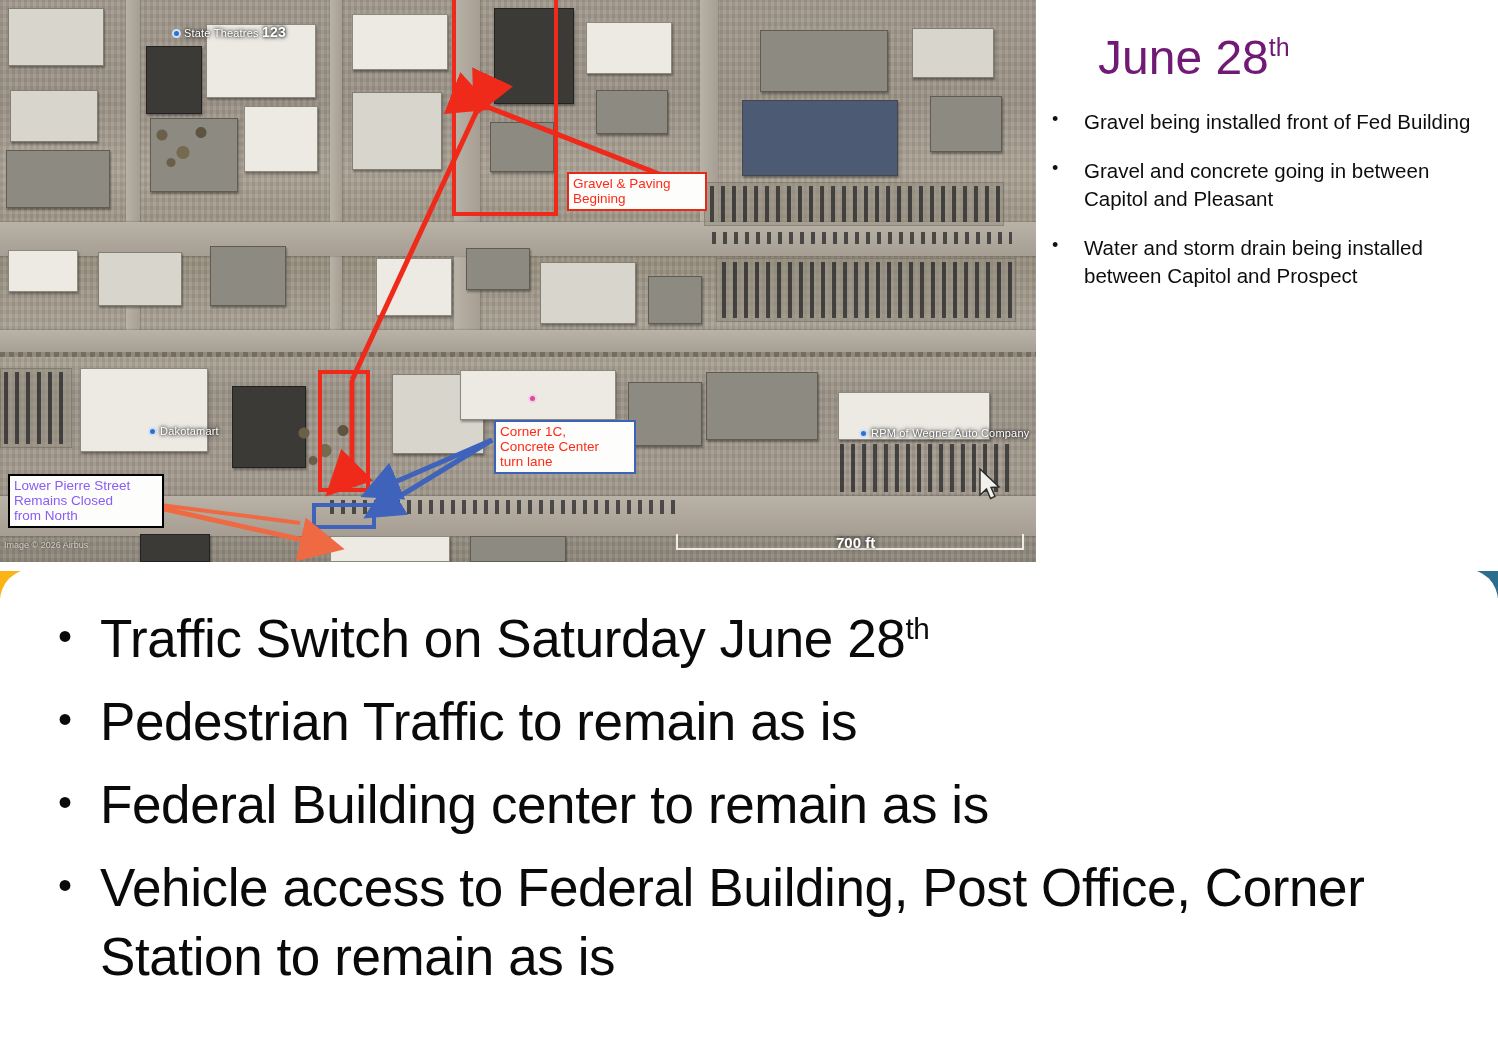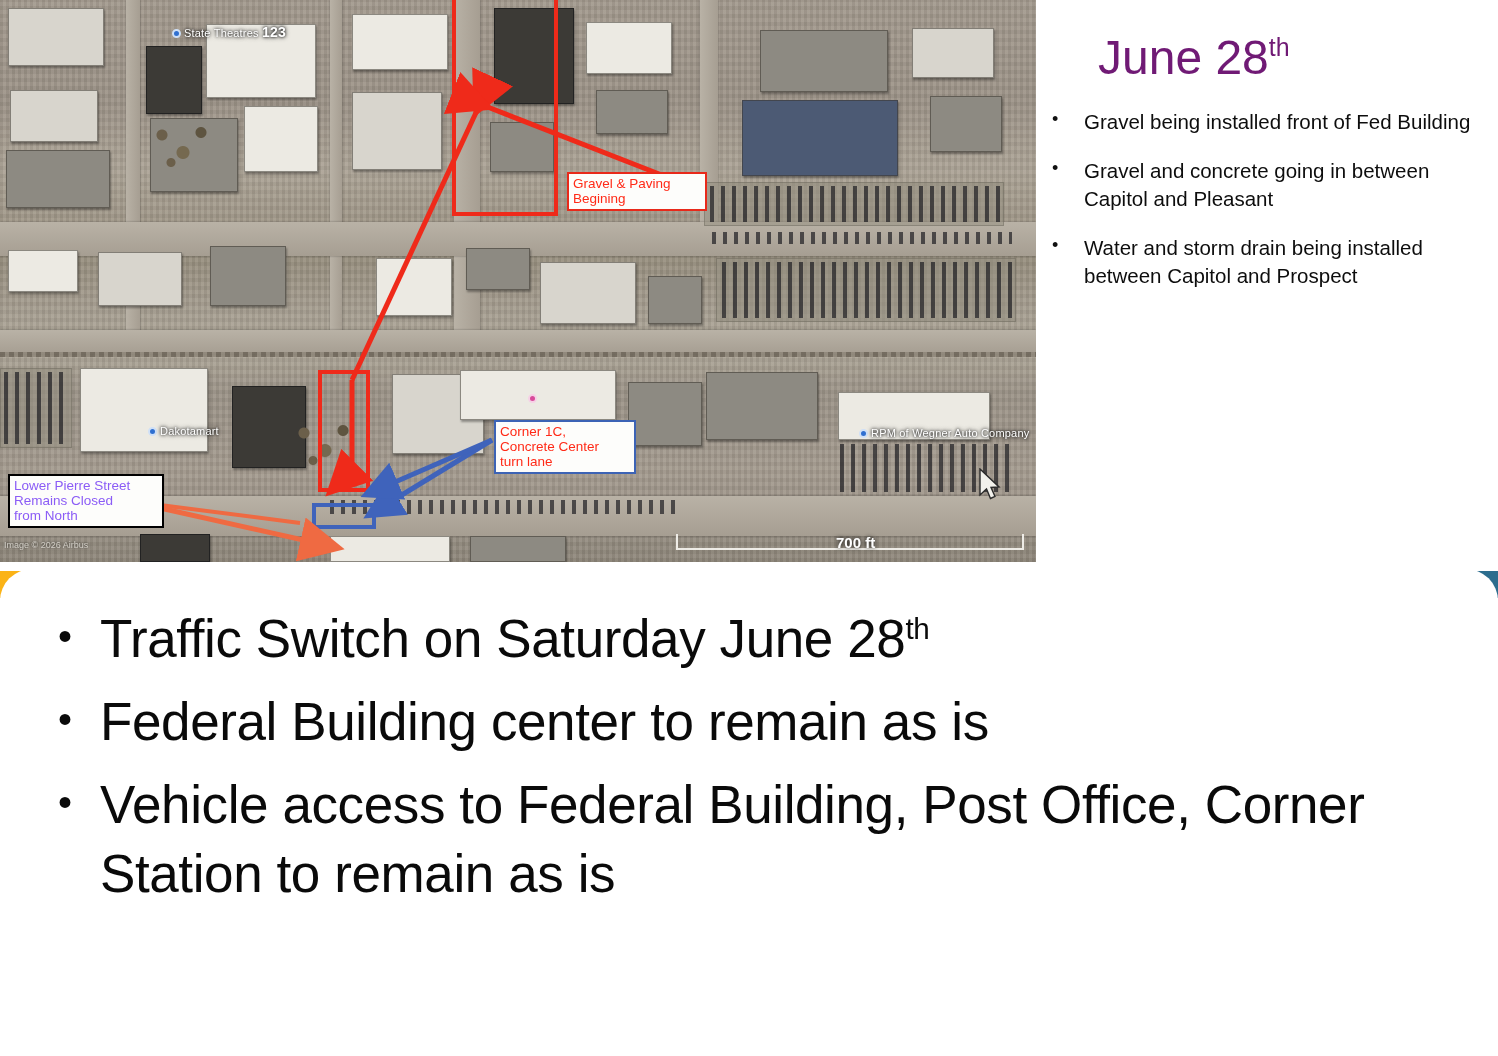--- a/index.html
+++ b/index.html
@@ -426,20 +426,23 @@
     <div class="seg-red" style="background: rgb(125, 20, 22); width: 580px;"></div>
     <div class="seg-teal" style="background: rgb(44, 109, 142);"></div>
   </div>
 
   <div id="bottom-area">
     <ul id="bottom-list">
       <li>
         <span>Traffic Switch on Saturday June 28</span><sup>th</sup><span></span>
       </li>
       <li>
+        <span>Pedestrian Traffic to remain as is</span>
+      </li>
+      <li>
         <span>Federal Building center to remain as is</span>
       </li>
       <li>
         <span>Vehicle access to Federal Building, Post Office, Corner Station to remain as is</span>
       </li>
     </ul>
   </div>
 
 </div>
 

